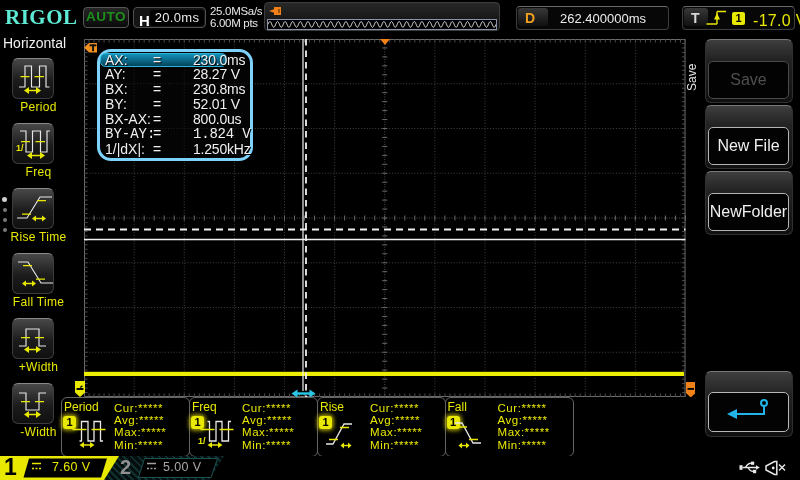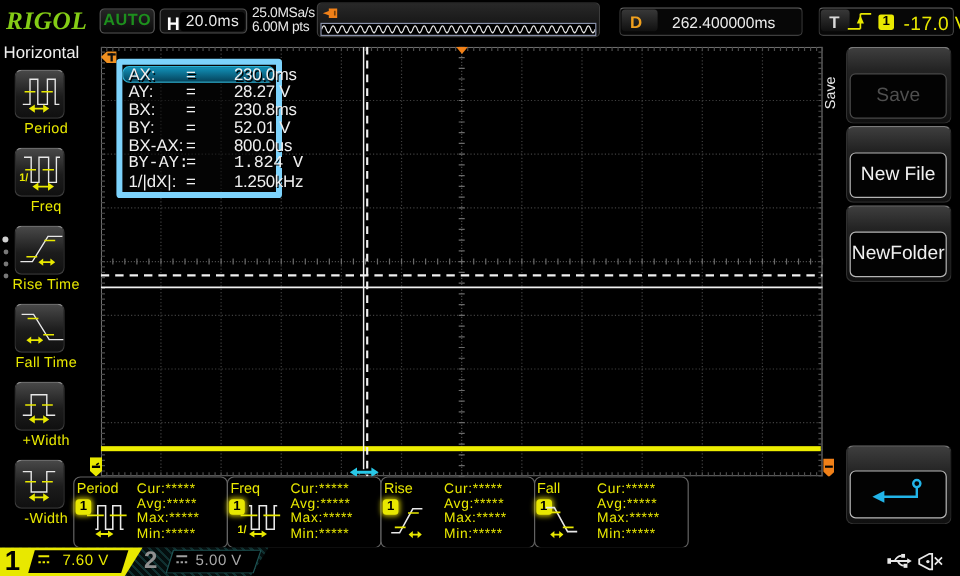--- a/index.html
+++ b/index.html
@@ -10,21 +10,21 @@
   .m1{position:absolute;left:48px;}
   .m2{position:absolute;left:61px;letter-spacing:-0.2px;margin-left:27px;}
   svg{display:block;}
 </style>
 </head>
 <body>
 <div id="screen">
 
 <div class="abs" style="left:0;top:0;width:800px;height:30px;background:#000;">
   <div class="abs" style="left:5px;top:5px;font-family:'Liberation Serif',serif;font-weight:bold;
-       font-size:21px;color:#84cc16;letter-spacing:0.5px;font-style:italic;">RIGOL</div>
+       font-size:21px;color:#5eead4;letter-spacing:0.5px;">RIGOL</div>
   <div class="abs" style="left:83px;top:7px;width:44px;height:18.5px;border:1px solid #585858;border-radius:4px;
        background:linear-gradient(#262626,#0a0a0a);text-align:center;line-height:18.5px;
        font-size:13.5px;font-weight:bold;color:#1d8f1d;letter-spacing:0.5px;">AUTO</div>
   <div class="abs" style="left:133px;top:7px;width:71px;height:19px;border:1px solid #4f4f4f;border-radius:4px;
        background:#141414;">
     <span class="abs" style="left:5px;top:3.5px;font-size:15px;font-weight:bold;color:#fff;">H</span>
     <div class="abs" style="left:16px;top:2px;width:54px;height:15.5px;background:#000;border-radius:3px;
          text-align:center;line-height:15.5px;font-size:13px;color:#e8e8e8;letter-spacing:0.3px;">20.0ms</div>
   </div>
   <div class="abs" style="left:210px;top:4.5px;font-size:11.5px;color:#e8e8e8;line-height:12.5px;white-space:nowrap;letter-spacing:-0.3px;">25.0MSa/s<br>6.00M pts</div>
@@ -95,21 +95,21 @@
 <polygon points="0,8.5 5,4 13,4 13,13.5 5,13.5" fill="#f09020"></polygon>
 <rect x="5.6" y="5.4" width="6.8" height="1.9" fill="#101010"></rect>
 <rect x="8.1" y="5.4" width="1.9" height="6.8" fill="#101010"></rect>
 <path d="M213,354.5 h13" stroke="#28c8e8" stroke-width="2.4"></path>
 <polygon points="213.5,350.5 213.5,358.5 207.5,354.5" fill="#28c8e8"></polygon>
 <polygon points="225.5,350.5 225.5,358.5 231.5,354.5" fill="#28c8e8"></polygon>
 </svg>
 </div>
 
 <div class="abs" style="left:97px;top:49px;width:128px;height:106px;background:rgba(8,8,8,0.55);
-     border:5px solid #7dd3fc;border-radius:3px;">
+     border:3px solid #7dd3fc;border-radius:14px;padding-left:22px;">
   <div class="abs" style="left:0px;top:1px;width:125px;height:12px;border:1px solid #2cb4d8;border-radius:5.5px;
        background:linear-gradient(#1292ba,#05445c);"></div>
   <div class="mrow abs" style="left:5px;top:0px;">AX:<span class="m1">=</span><span class="m2">230.0ms</span></div>
   <div class="mrow abs" style="left:5px;top:14px;">AY:<span class="m1">=</span><span class="m2">28.27 V</span></div>
   <div class="mrow abs" style="left:5px;top:29px;">BX:<span class="m1">=</span><span class="m2">230.8ms</span></div>
   <div class="mrow abs" style="left:5px;top:44px;">BY:<span class="m1">=</span><span class="m2">52.01 V</span></div>
   <div class="mrow abs" style="left:5px;top:59px;">BX-AX:<span class="m1">=</span><span class="m2">800.0us</span></div>
   <div class="mrow abs" style="left:5px;top:74px;font-family:Liberation Mono, monospace;">BY-AY:<span class="m1">=</span><span class="m2">1.824 V</span></div>
   <div class="mrow abs" style="left:5px;top:89px;">1/|dX|:<span class="m1">=</span><span class="m2">1.250kHz</span></div>
 </div>

